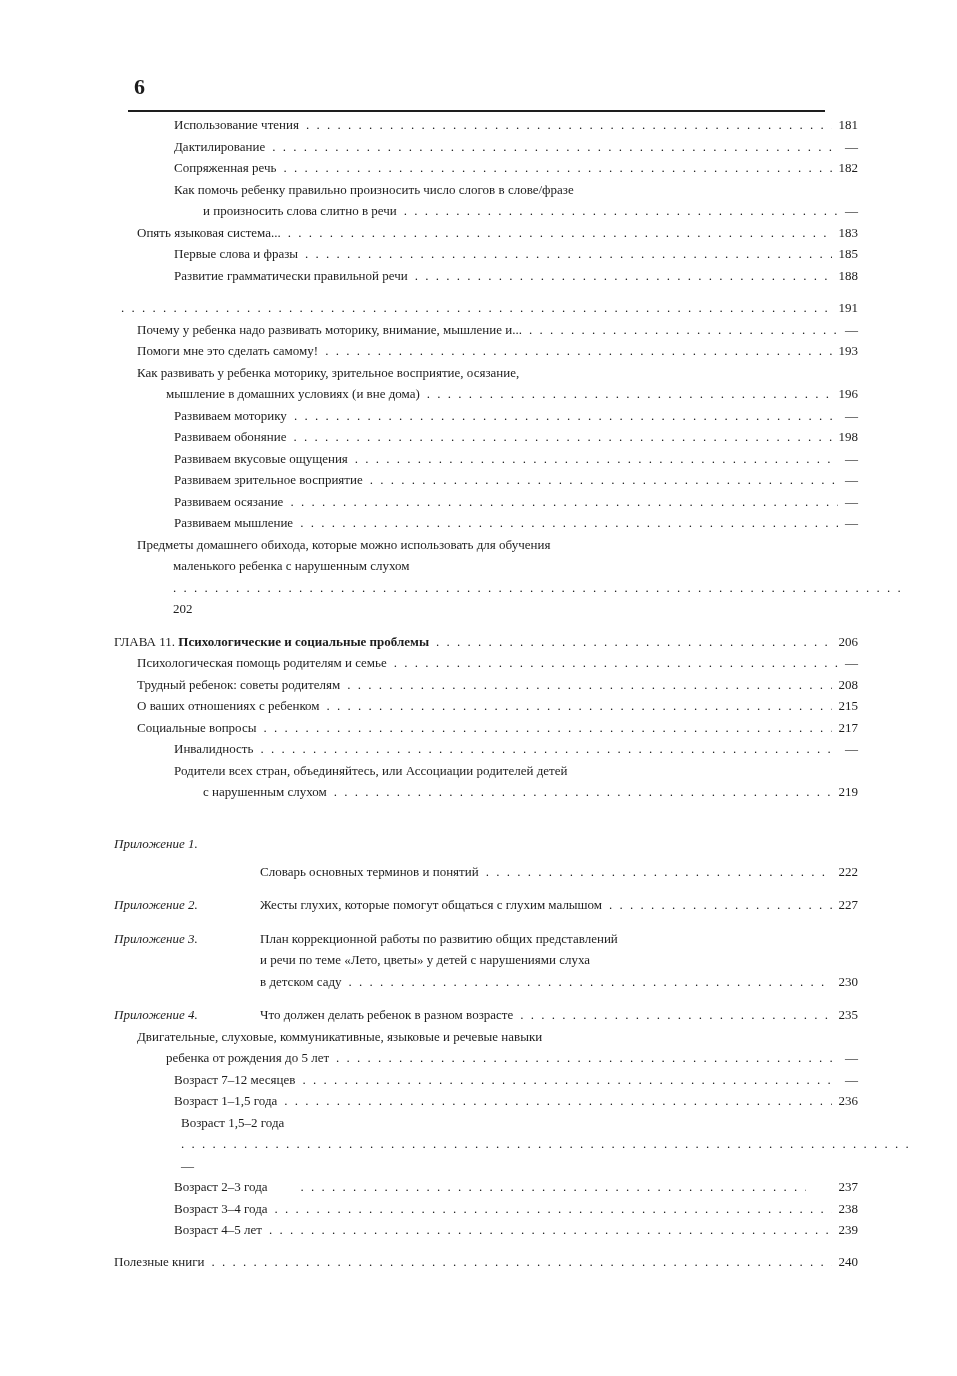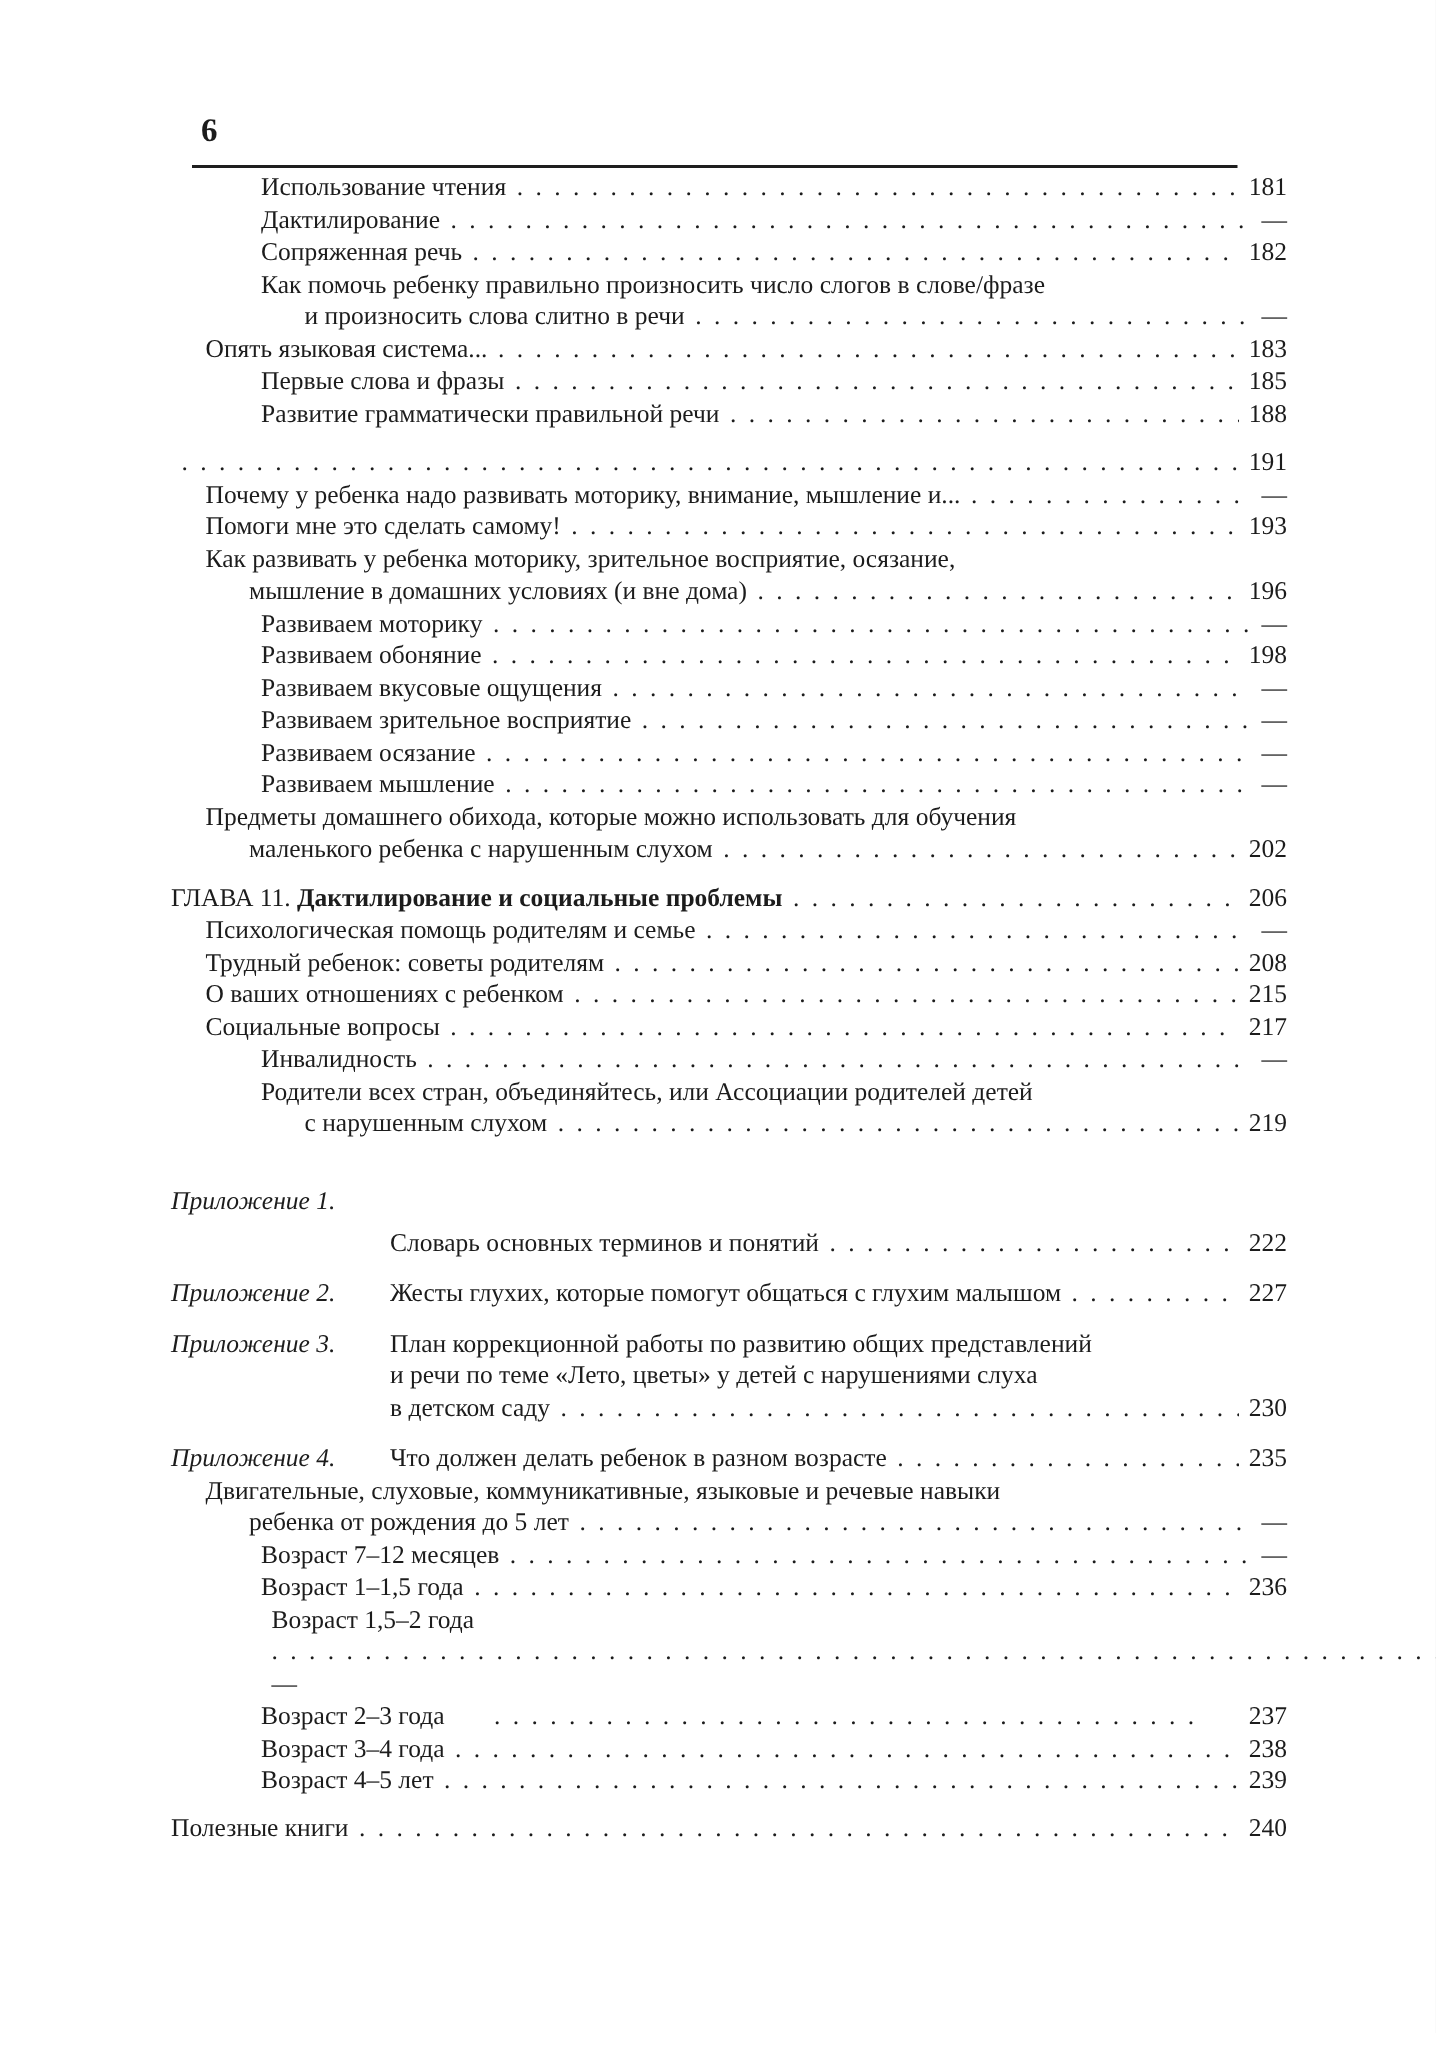--- a/index.html
+++ b/index.html
@@ -15,21 +15,21 @@
   .page-header {
     position:absolute; left:128px; top:76px; width:697px;
     border-bottom:2px solid #1e1e1e;
     padding-bottom:12px;
   }
   .page-number {
     font-size:22px; font-weight:bold; line-height:22px; padding-left:6px;
   }
   .toc {
     position:absolute; left:114px; top:114px; width:744px;
-    font-size:17px; line-height:21.5px;
+    font-size:13px; line-height:21.5px;
   }
   .entry { }
   .gap-section        { margin-top:11px; }
   .gap-appendix_first { margin-top:30px; }
   .gap-appendix       { margin-top:12px; }
   .gap-final          { margin-top:10px; }
   .line { white-space:nowrap; }
   .row  { display:flex; align-items:baseline; }
   .text { flex:0 0 auto; white-space:nowrap; }
   .dots {
@@ -166,29 +166,29 @@
       </div>
       <div class="entry">
         <div class="row" style="padding-left: 60px;">
           <span class="text">Развиваем мышление</span>
           <span class="dots">. . . . . . . . . . . . . . . . . . . . . . . . . . . . . . . . . . . . . . . . . . . . . . . . . . . . . . . . . . . . . . . . . . . . . .</span>
           <span class="pagenum">—</span>
         </div>
       </div>
       <div class="entry">
         <div class="line" style="padding-left: 23px;">Предметы домашнего обихода, которые можно использовать для обучения</div>
-        <div class="row" style="padding-left: 52px;">
+        <div class="row" style="padding-left: 52px; flex-direction: column;">
           <span class="text">маленького ребенка с нарушенным слухом</span>
           <span class="dots">. . . . . . . . . . . . . . . . . . . . . . . . . . . . . . . . . . . . . . . . . . . . . . . . . . . . . . . . . . . . . . . . . . . . . .</span>
           <span class="pagenum">202</span>
         </div>
       </div>
       <div class="entry gap-section">
         <div class="row" style="padding-left: 0px;">
-          <span class="text"><span>ГЛАВА 11. </span><span class="chapter-title">Дактилирование и социальные проблемы</span></span>
+          <span class="text"><span>ГЛАВА 11. </span><span class="chapter-title">Психологические и социальные проблемы</span></span>
           <span class="dots">. . . . . . . . . . . . . . . . . . . . . . . . . . . . . . . . . . . . . . . . . . . . . . . . . . . . . . . . . . . . . . . . . . . . . .</span>
           <span class="pagenum">206</span>
         </div>
       </div>
       <div class="entry">
         <div class="row" style="padding-left: 23px;">
           <span class="text">Психологическая помощь родителям и семье</span>
           <span class="dots">. . . . . . . . . . . . . . . . . . . . . . . . . . . . . . . . . . . . . . . . . . . . . . . . . . . . . . . . . . . . . . . . . . . . . .</span>
           <span class="pagenum">—</span>
         </div>

